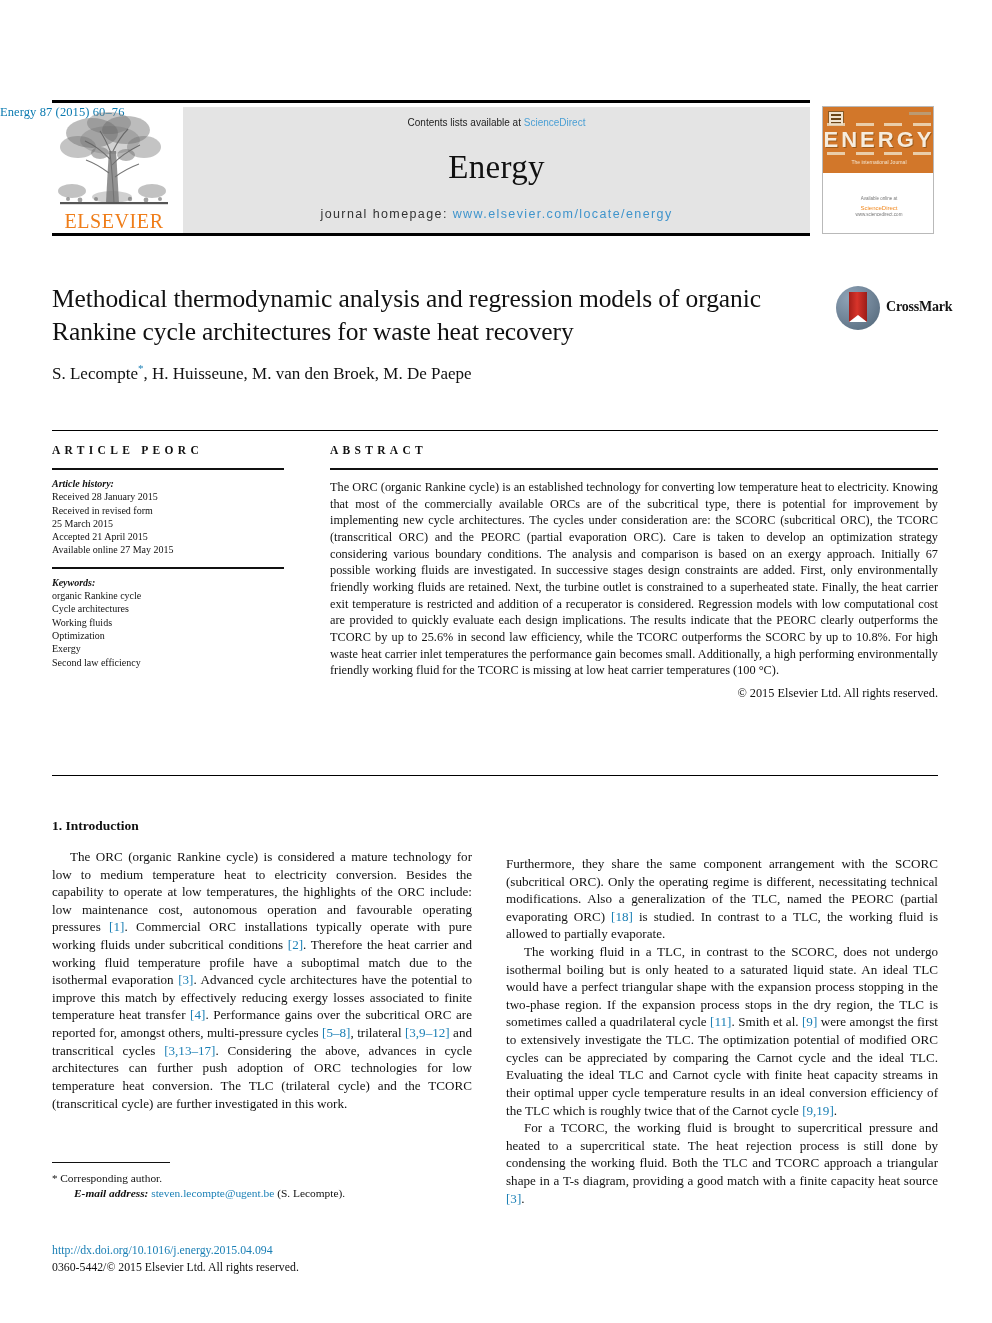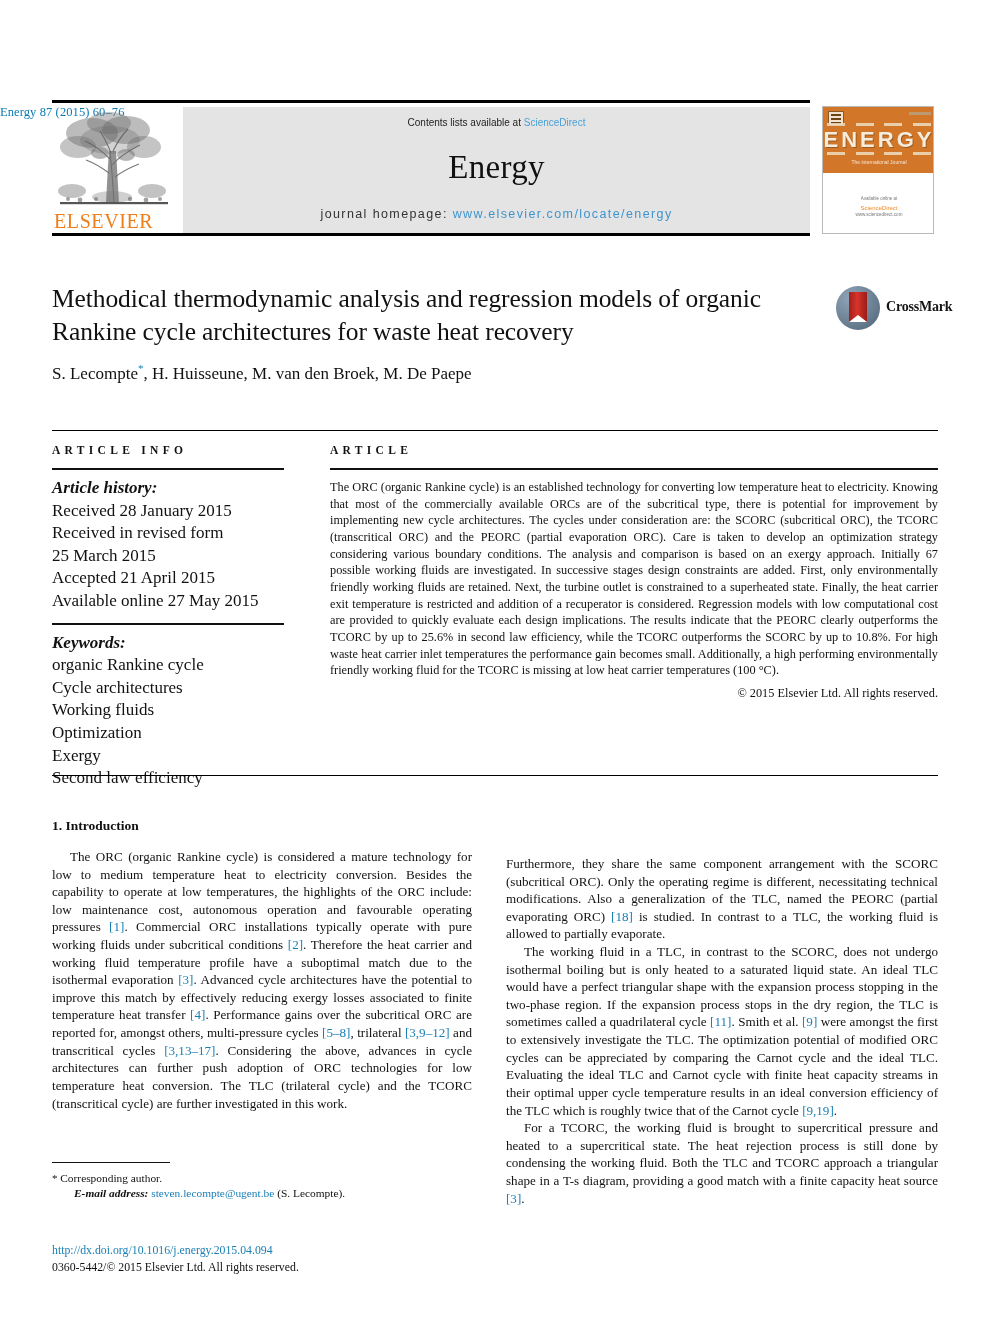--- a/index.html
+++ b/index.html
@@ -45,21 +45,21 @@
   .elsevier-logo {
     position: absolute;
     left: 0; top: 4px;
     width: 124px; height: 126px;
   }
   .tree-svg { display: block; }
   .elsevier-word {
     position: absolute;
     left: 2px; bottom: 2px;
     width: 120px;
-    text-align: left;
+    text-align: center;
     font-family: "Liberation Serif", serif;
     font-size: 20px;
     letter-spacing: 0.6px;
     color: #ef7d19;
     line-height: 1;
   }
 
   .masthead-band {
     position: absolute;
     left: 131px; top: 4px;
@@ -282,21 +282,21 @@
     letter-spacing: 4.3px;
     color: #111;
   }
   .rule-under {
     margin-top: 12px;
     border-top: 2px solid #111;
   }
   .info-body {
     margin-top: 7px;
     font-family: "Liberation Serif", serif;
-    font-size: 17px;
+    font-size: 10px;
     line-height: 1.33;
     color: #111;
   }
   .info-body .it { font-style: italic; font-weight: bold; }
   .info-rule2 {
     margin-top: 10px;
     border-top: 2px solid #111;
   }
   .abs-body {
     margin-top: 9px;
@@ -486,21 +486,21 @@
   <div class="crossmark">
     <div class="cm-circle">
       <div class="cm-book"></div>
     </div>
     <div class="cm-label">CrossMark</div>
   </div>
 
   <div class="headrule-top"></div>
 
   <div class="info-col">
-    <div class="sec-head">ARTICLE INFO</div>
+    <div class="sec-head">ARTICLE PEORC</div>
     <div class="rule-under"></div>
     <div class="info-body">
       <div class="it">Article history:</div>
       <div>Received 28 January 2015</div>
       <div>Received in revised form</div>
       <div>25 March 2015</div>
       <div>Accepted 21 April 2015</div>
       <div>Available online 27 May 2015</div>
     </div>
     <div class="info-rule2"></div>
@@ -509,21 +509,21 @@
       <div>organic Rankine cycle</div>
       <div>Cycle architectures</div>
       <div>Working fluids</div>
       <div>Optimization</div>
       <div>Exergy</div>
       <div>Second law efficiency</div>
     </div>
   </div>
 
   <div class="abs-col">
-    <div class="sec-head">ARTICLE</div>
+    <div class="sec-head">ABSTRACT</div>
     <div class="rule-under"></div>
     <div class="abs-body">The ORC (organic Rankine cycle) is an established technology for converting low temperature heat to electricity. Knowing that most of the commercially available ORCs are of the subcritical type, there is potential for improvement by implementing new cycle architectures. The cycles under consideration are: the SCORC (subcritical ORC), the TCORC (transcritical ORC) and the PEORC (partial evaporation ORC). Care is taken to develop an optimization strategy considering various boundary conditions. The analysis and comparison is based on an exergy approach. Initially 67 possible working fluids are investigated. In successive stages design constraints are added. First, only environmentally friendly working fluids are retained. Next, the turbine outlet is constrained to a superheated state. Finally, the heat carrier exit temperature is restricted and addition of a recuperator is considered. Regression models with low computational cost are provided to quickly evaluate each design implications. The results indicate that the PEORC clearly outperforms the TCORC by up to 25.6% in second law efficiency, while the TCORC outperforms the SCORC by up to 10.8%. For high waste heat carrier inlet temperatures the performance gain becomes small. Additionally, a high performing environmentally friendly working fluid for the TCORC is missing at low heat carrier temperatures (100 °C).</div>
     <div class="copyright">© 2015 Elsevier Ltd. All rights reserved.</div>
   </div>
 
   <div class="headrule-bottom"></div>
 
   <div class="col-left">
     <h2 class="sec-title">1. Introduction</h2>
     <p class="para"><span>The ORC (organic Rankine cycle) is considered a mature technology for low to medium temperature heat to electricity conversion. Besides the capability to operate at low temperatures, the highlights of the ORC include: low maintenance cost, autonomous operation and favourable operating pressures </span><span class="ref">[1]</span><span>. Commercial ORC installations typically operate with pure working fluids under subcritical conditions </span><span class="ref">[2]</span><span>. Therefore the heat carrier and working fluid temperature profile have a suboptimal match due to the isothermal evaporation </span><span class="ref">[3]</span><span>. Advanced cycle architectures have the potential to improve this match by effectively reducing exergy losses associated to finite temperature heat transfer </span><span class="ref">[4]</span><span>. Performance gains over the subcritical ORC are reported for, amongst others, multi-pressure cycles </span><span class="ref">[5–8]</span><span>, trilateral </span><span class="ref">[3,9–12]</span><span> and transcritical cycles </span><span class="ref">[3,13–17]</span><span>. Considering the above, advances in cycle architectures can further push adoption of ORC technologies for low temperature heat conversion. The TLC (trilateral cycle) and the TCORC (transcritical cycle) are further investigated in this work.</span></p>

